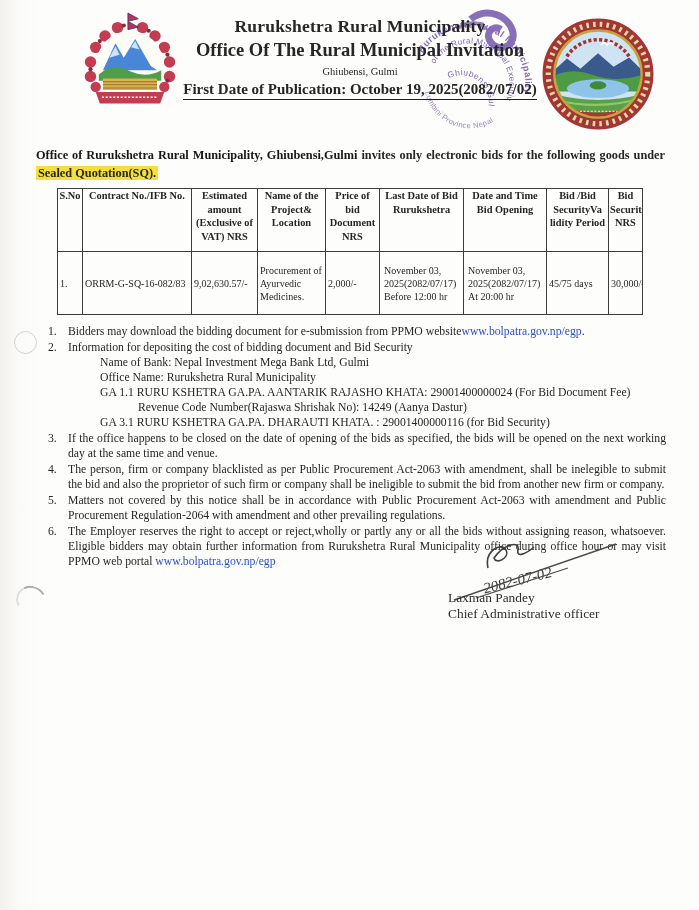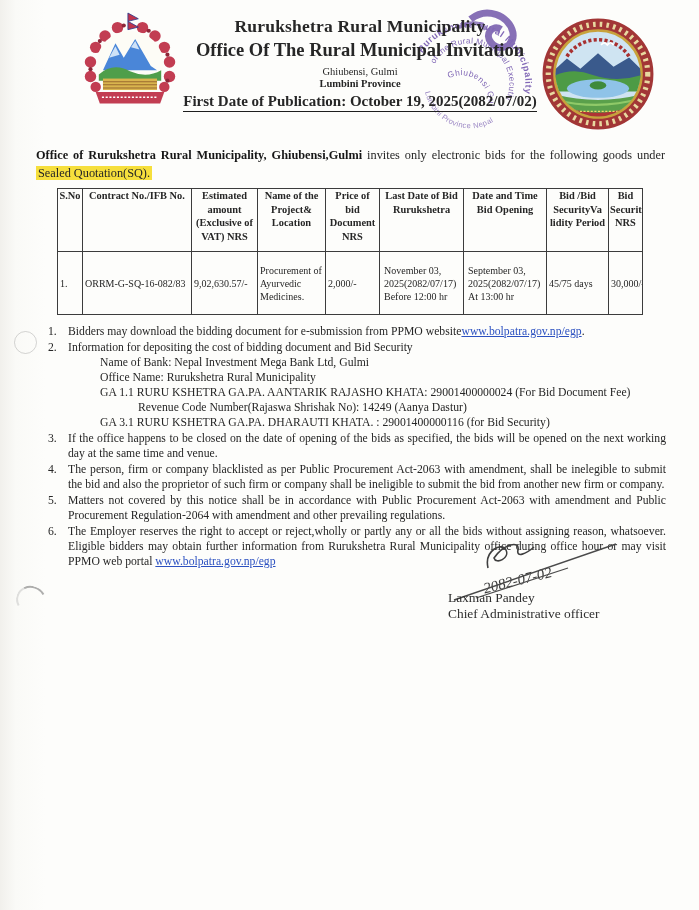--- a/index.html
+++ b/index.html
@@ -13,38 +13,38 @@
   .t-muni{font-size:17.5px;font-weight:bold;letter-spacing:.2px;}
   .t-office{font-size:18.5px;font-weight:bold;margin-top:3px;}
   .t-addr{font-size:10.5px;font-weight:normal;margin-top:5px;}
   .t-prov{font-size:10.5px;font-weight:bold;margin-top:1px;}
   .t-invite{display:inline-block;font-size:16.5px;font-weight:bold;border-bottom:2.2px solid #1e1e1e;padding:0 6px 1px;margin-top:2px;}
   .t-pub{display:inline-block;font-size:15px;font-weight:bold;border-bottom:1.6px solid #1e1e1e;padding-bottom:1px;margin-top:4px;}
   .logo-left{position:absolute;left:77px;top:12px;}
   .logo-right{position:absolute;left:541px;top:17px;}
   .stamp{position:absolute;left:396px;top:2px;opacity:.8;mix-blend-mode:multiply;pointer-events:none;}
   
-  .intro{position:absolute;left:36px;top:146px;width:629px;font-size:12.3px;line-height:1.5;text-align:justify;}
+  .intro{position:absolute;left:36px;top:146px;width:629px;font-size:12.3px;line-height:1.5;text-align:justify;font-weight:bold;}
   .intro b{color:#171717;}
   .hl{background:#f6df3c;padding:0 2px;}
   
   .bids-table{position:absolute;left:57px;top:188px;width:585px;border-collapse:collapse;table-layout:fixed;}
   .bids-table th,.bids-table td{border:1px solid #3c3c3c;overflow:hidden;}
   .bids-table th{font-size:10.4px;line-height:1.3;padding:0 1px;vertical-align:top;height:62px;font-weight:bold;text-align:center;}
   .bids-table td{font-size:10px;line-height:1.3;padding:3px 2px;text-align:left;vertical-align:middle;height:56px;}
   .bids-table td.left{text-align:left;padding-left:4px;}
   
   .notes{position:absolute;left:36px;top:325px;width:630px;font-size:11.7px;line-height:1.28;}
   .note{display:flex;margin-bottom:1px;}
   .note-num{flex:0 0 32px;box-sizing:border-box;padding-left:12px;}
   .note-body{flex:1;text-align:justify;}
   .sub{text-align:left;}
   .indent1{padding-left:32px;}
   .indent2{padding-left:70px;}
-  .link{color:#2b50c0;text-decoration:underline;cursor:pointer;}
+  .link{color:#2b50c0;cursor:pointer;}
   
   .sig-scribble{position:absolute;left:448px;top:538px;}
   .name-block{position:absolute;left:448px;top:590px;width:212px;font-size:13.4px;line-height:1.2;color:#2e2e2e;}
   
   .artifact-ring-1{position:absolute;left:14px;top:331px;width:21px;height:21px;border-radius:50%;border:1.5px solid rgba(145,145,145,.38);}
   .artifact-ring-2{position:absolute;left:16px;top:586px;width:26px;height:24px;border-radius:50%;border:2px solid transparent;border-top-color:rgba(110,110,110,.55);border-left-color:rgba(160,160,160,.3);transform:rotate(18deg);}
 </style>
 </head>
 <body>
 
@@ -135,21 +135,20 @@
       <text font-size="7.6" letter-spacing="0.3" opacity="0.8">
         <textPath href="#arc4" startOffset="12%">Lumbini Province Nepal</textPath>
       </text>
     </g>
   </svg>
 
   <div class="hdr-center">
     <div class="t-muni">Rurukshetra Rural Municipality</div>
     <div class="t-office">Office Of The Rural Municipal Invitation</div>
     <div class="t-addr">Ghiubensi, Gulmi</div>
-    <div class="t-prov">Lumbini Province</div>
     <div><span class="t-pub">First Date of  Publication: October 19, 2025(2082/07/02)</span></div>
   </div>
 
   <div class="intro">
     <b>Office of Rurukshetra Rural Municipality, Ghiubensi,Gulmi</b><span> invites only electronic bids for the following goods under </span><span class="hl">Sealed Quotation(SQ).</span>
   </div>
 
   <table class="bids-table">
     <colgroup>
       <col style="width:25px">
@@ -176,21 +175,21 @@
         </tr>
       </thead>
     <tbody id="tbody">
         <tr>
           <td>1.</td>
           <td>ORRM-G-SQ-16-082/83</td>
           <td>9,02,630.57/-</td>
           <td>Procurement of Ayurvedic Medicines.</td>
           <td>2,000/-</td>
           <td class="left">November 03, 2025(2082/07/17) Before 12:00 hr</td>
-          <td class="left">September 03, 2025(2082/07/17) At 13:00 hr</td>
+          <td class="left">November 03, 2025(2082/07/17) At 20:00 hr</td>
           <td>45/75 days</td>
           <td>30,000/-</td>
         </tr>
       </tbody>
   </table>
 
   <div class="notes" id="notes">
       <div class="note">
         <span class="note-num">1.</span>
         <div class="note-body"><span>Bidders may download the bidding document for e-submission from PPMO website</span><a class="link">www.bolpatra.gov.np/egp</a><span>.</span></div>

